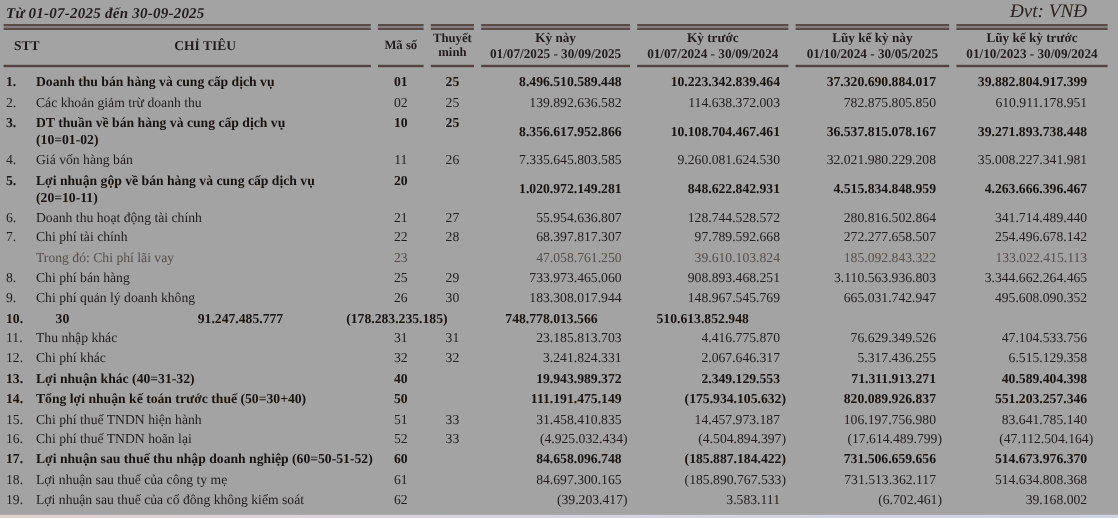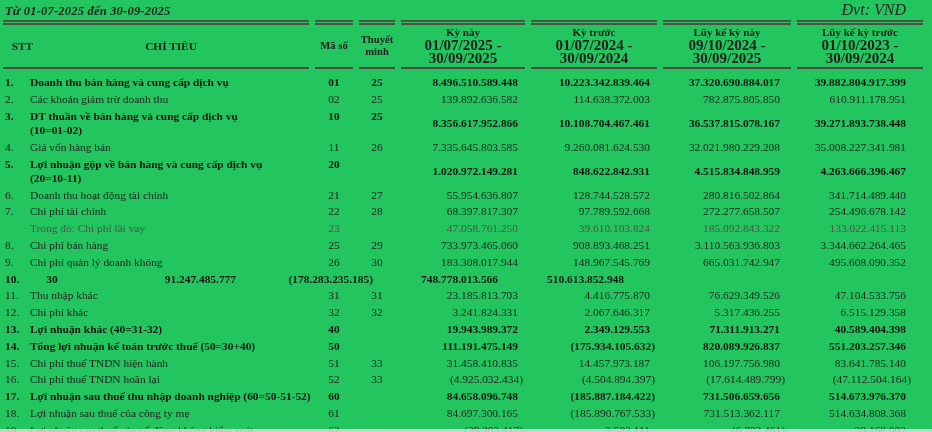--- a/index.html
+++ b/index.html
@@ -2,21 +2,21 @@
 <html><head>
 <meta charset="utf-8">
 <style>
   html,body{margin:0;padding:0;}
   body{
     width:932px;height:432px;overflow:hidden;
     background:#fdfcfa;
     font-family:"Liberation Serif","DejaVu Serif",serif;
     color:#211e1d;
   }
-  .sheet{position:relative;width:932px;height:432px;background:#22c55e;}
+  .sheet{position:relative;width:932px;height:432px;background:#a3a3a3;}
   .sheet::after{
     content:"";position:absolute;left:0;right:0;bottom:0;height:3px;
     background:linear-gradient(90deg,#f0dcd9,#e2def0,#d9e0ef);
     opacity:.8;
   }
   
   .topbar{display:flex;justify-content:space-between;align-items:flex-end;padding:2px 26px 0 5px;height:17px;}
   .title{font-weight:bold;font-style:italic;font-size:12.5px;letter-spacing:.2px;}
   .unit{font-style:italic;font-size:16px;color:#2a2522;}
 
@@ -28,21 +28,21 @@
     margin:0 3px;
     display:flex;flex-direction:column;align-items:center;justify-content:center;
     text-align:center;font-weight:bold;padding:1px 0 2px;
     box-sizing:border-box;
   }
   .hseg.first{flex-direction:row;justify-content:flex-start;}
   .h-stt{width:30px;text-align:right;padding-left:7px;font-size:11.3px;box-sizing:border-box;}
   .h-lbl{flex:1;text-align:center;font-size:11.3px;}
   .h-small{font-size:10.6px;line-height:12px;}
   .p-label{font-size:11px;line-height:13px;}
-  .p-range{font-size:15px;line-height:13px;}
+  .p-range{font-size:11px;line-height:13px;}
   .w-seg1{width:306px;}
   .w-ms{width:38px;}
   .w-tm{width:36px;}
   .w-n1{width:124px;}
   .w-n2{width:126px;}
   .w-n3{width:128px;}
   .w-n4{width:126px;}
 
   
   .tbody{margin-top:5px;}
@@ -82,21 +82,21 @@
   <div class="hseg w-n1">
         <div class="p-label">Kỳ này</div>
         <div class="p-range">01/07/2025 - 30/09/2025</div>
       </div>
       <div class="hseg w-n2">
         <div class="p-label">Kỳ trước</div>
         <div class="p-range">01/07/2024 - 30/09/2024</div>
       </div>
       <div class="hseg w-n3">
         <div class="p-label">Lũy kế kỳ này</div>
-        <div class="p-range">09/10/2024 - 30/09/2025</div>
+        <div class="p-range">01/10/2024 - 30/05/2025</div>
       </div>
       <div class="hseg w-n4">
         <div class="p-label">Lũy kế kỳ trước</div>
         <div class="p-range">01/10/2023 - 30/09/2024</div>
       </div>
     </div>
 
   <div class="tbody" id="tbody">
       <div class="brow b">
         <div class="c c-stt">1.</div>

